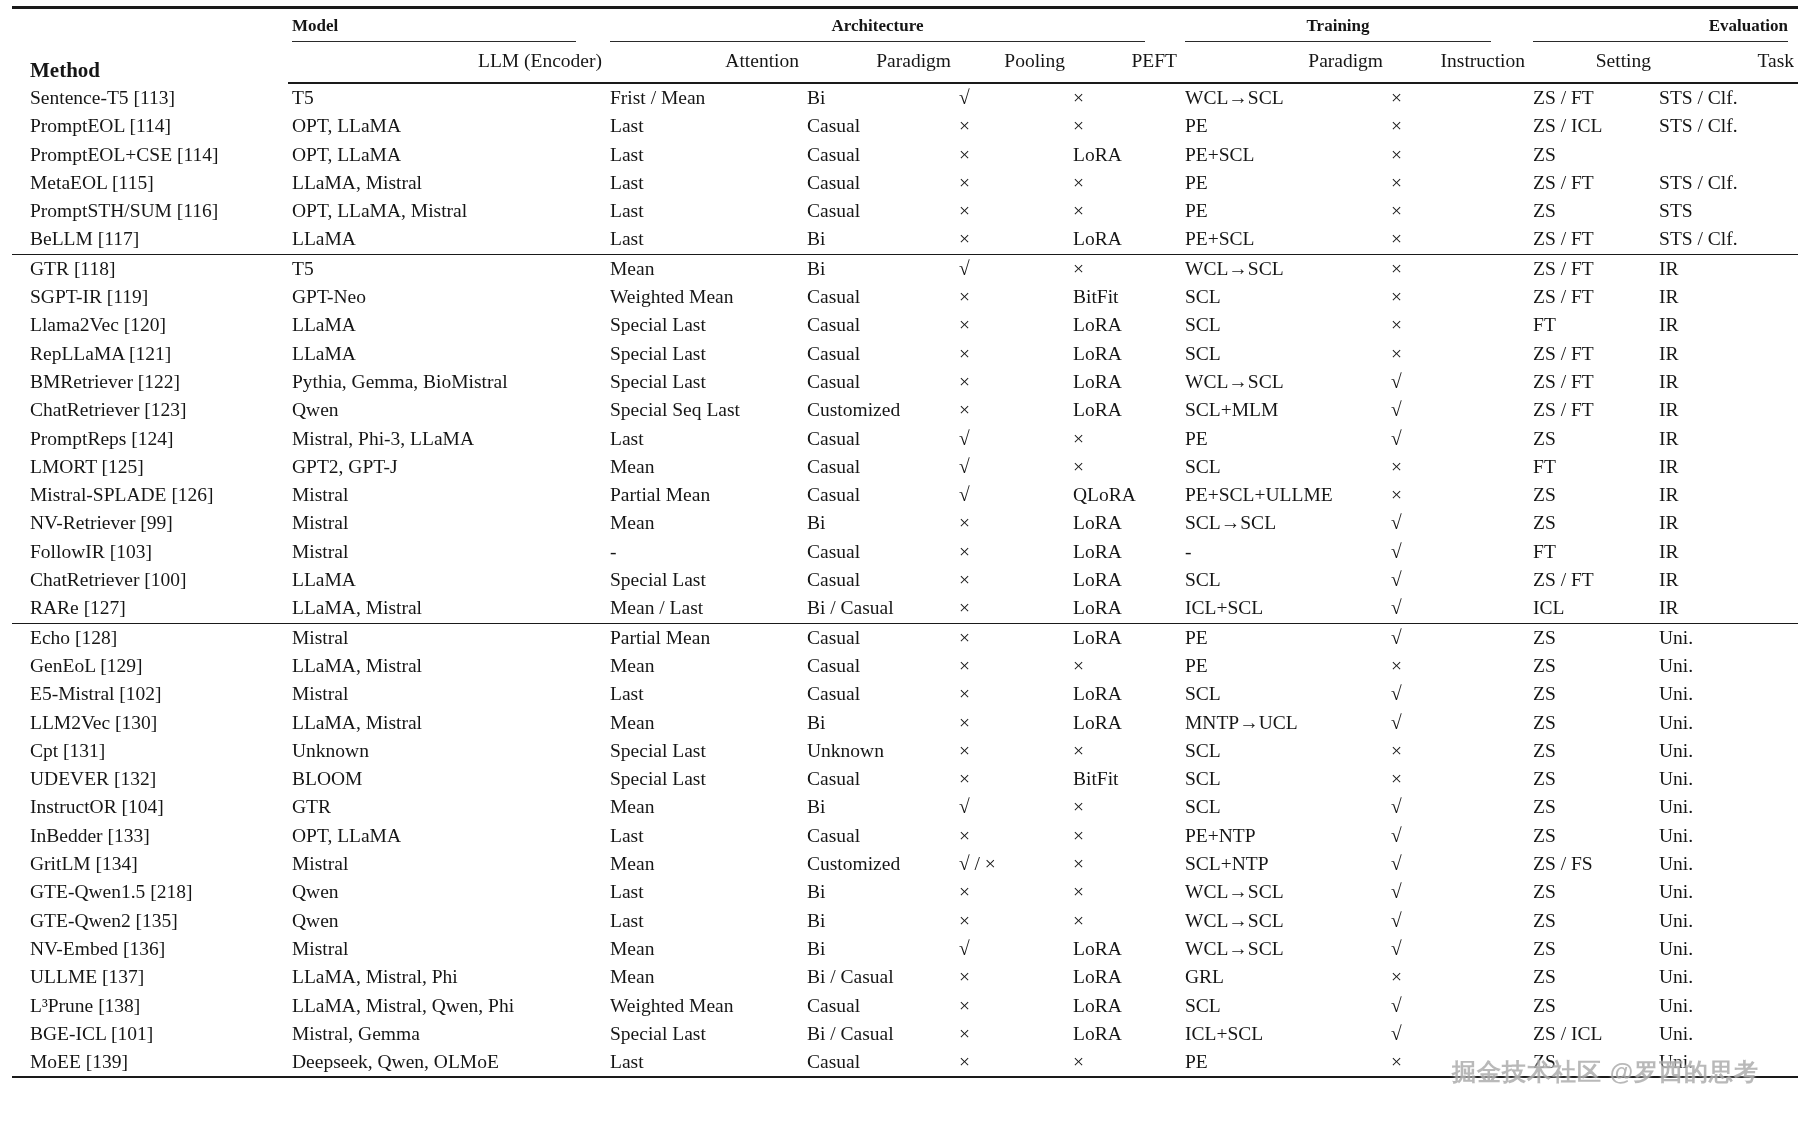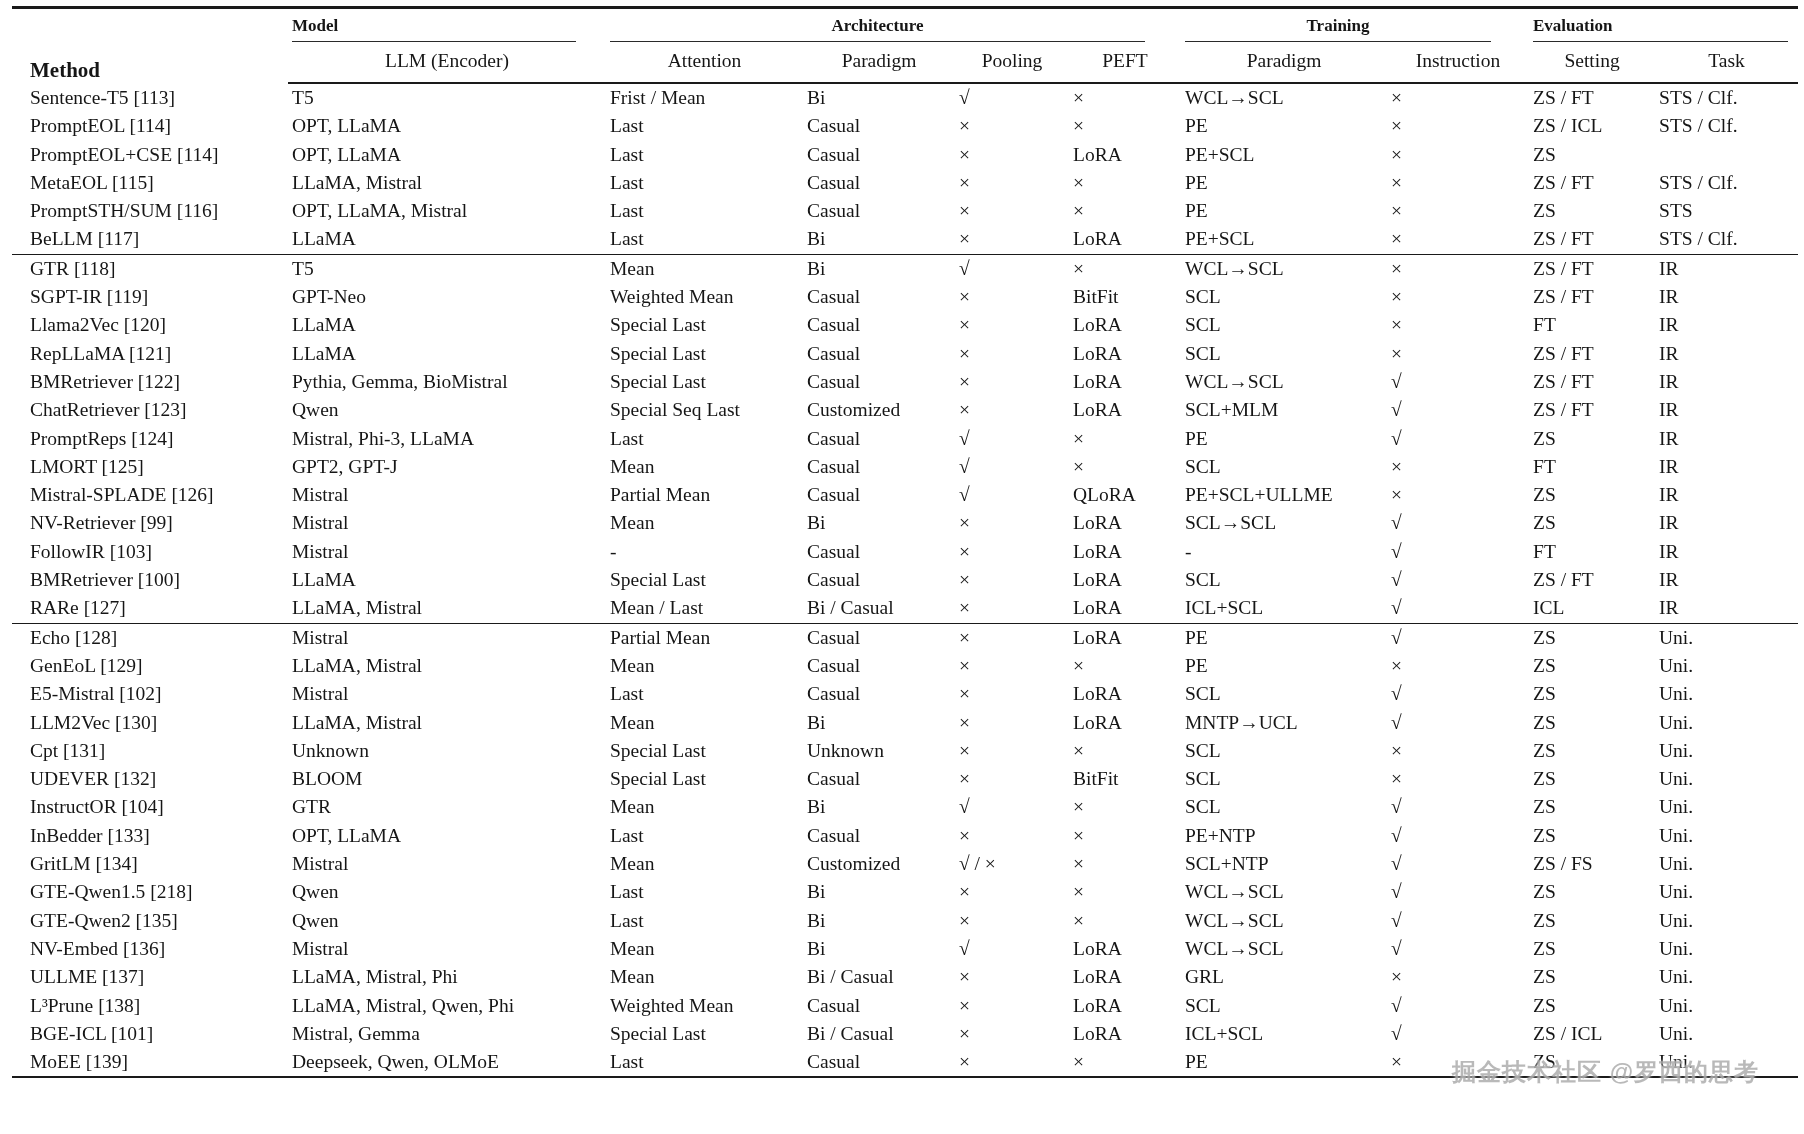--- a/index.html
+++ b/index.html
@@ -25,23 +25,23 @@
     font-size:21px;
   }
   .grp-inner {
     font-size:17px; font-weight:bold;
     border-bottom:1.6px solid #2a2a2a;
     padding-bottom:5px;
   }
   .grp-model    { text-align:left;   margin-right:26px; }
   .grp-arch     { text-align:center; margin-right:32px; }
   .grp-train    { text-align:center; margin-right:34px; }
-  .grp-eval     { text-align:left; margin-right:6px; }
+  .grp-eval     { text-align:right; margin-right:6px; }
   thead tr.sub-row th {
-    font-weight:normal; font-size:19.5px; text-align:center;
+    font-weight:normal; font-size:19.5px; text-align:right;
     padding:8px 4px 10px 4px;
     border-bottom:2.2px solid #1a1a1a;
     white-space:nowrap;
   }
   tbody td {
     font-size:19.5px;
     line-height:26.3px;
     padding:1px 4px;
     white-space:nowrap;
     overflow:hidden;
@@ -313,21 +313,21 @@
           <td class="c-attention">-</td>
           <td class="c-projector">Casual</td>
           <td class="c-pooling">×</td>
           <td class="c-peft">LoRA</td>
           <td class="c-paradigm">-</td>
           <td class="c-instruction">√</td>
           <td class="c-setting">FT</td>
           <td class="c-task">IR</td>
         </tr>
         <tr>
-          <td class="c-method">BMRetriever [100]</td>
+          <td class="c-method">ChatRetriever [100]</td>
           <td class="c-llm">LLaMA</td>
           <td class="c-attention">Special Last</td>
           <td class="c-projector">Casual</td>
           <td class="c-pooling">×</td>
           <td class="c-peft">LoRA</td>
           <td class="c-paradigm">SCL</td>
           <td class="c-instruction">√</td>
           <td class="c-setting">ZS / FT</td>
           <td class="c-task">IR</td>
         </tr>

